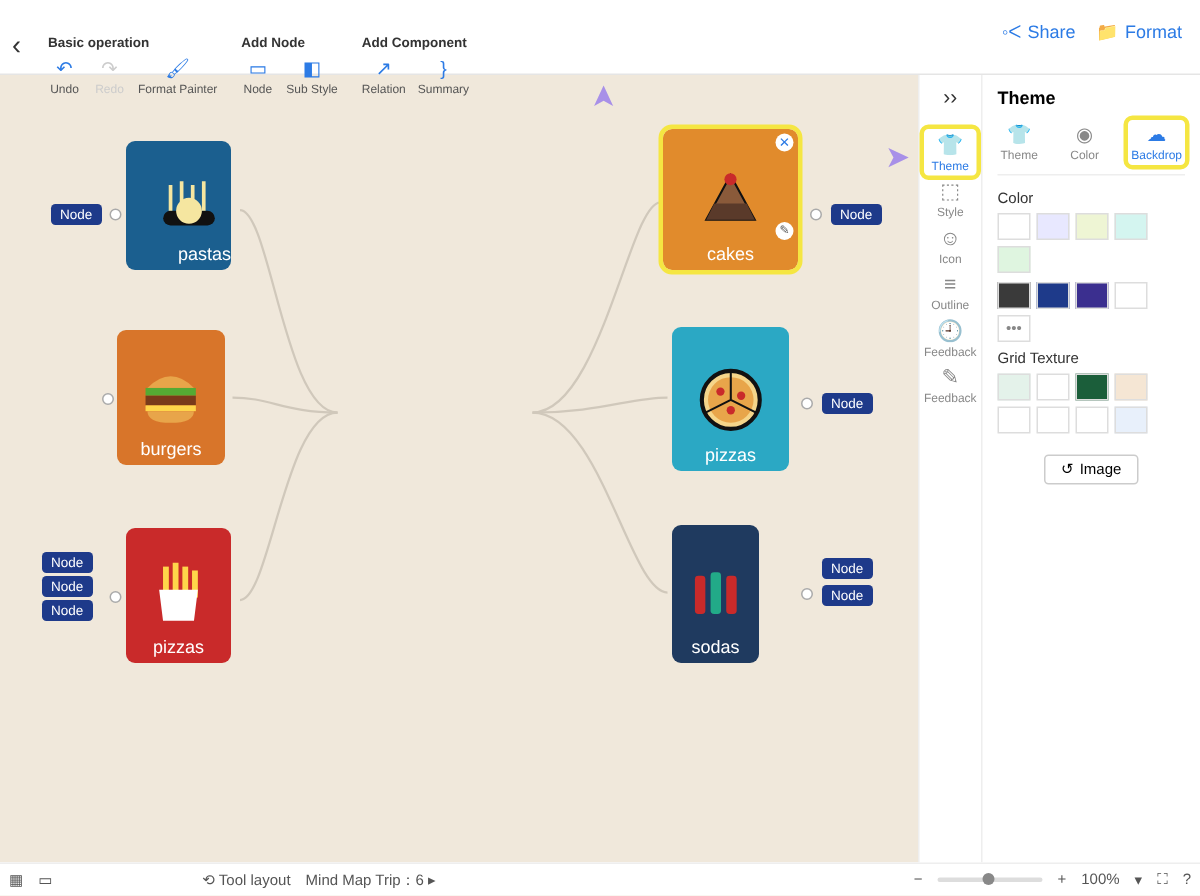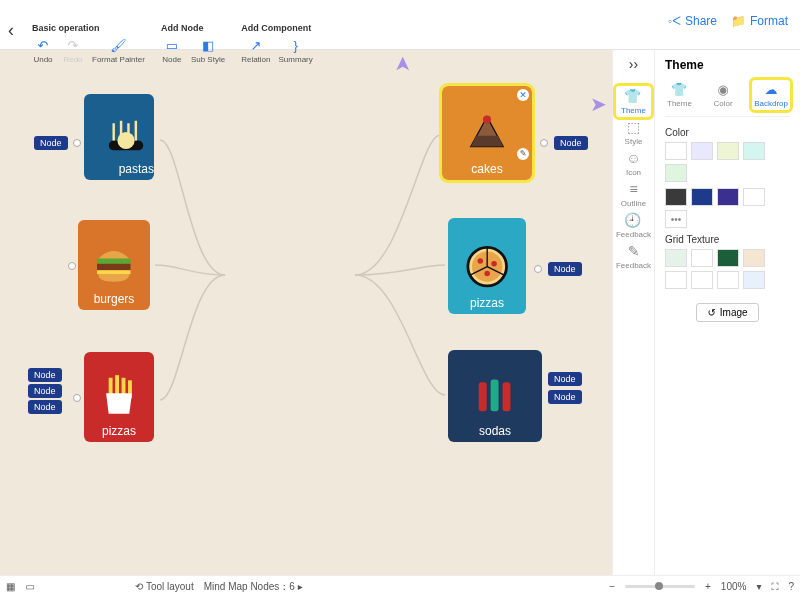--- a/index.html
+++ b/index.html
@@ -24,21 +24,21 @@
 .canvas { position: absolute; top: 50px; left: 0; right: 188px; bottom: 22px; background: #f0e8db; overflow: hidden;}
 .mnode { position: absolute; border-radius: 6px; display: flex; flex-direction: column; align-items: center; justify-content: flex-end; color: #fff; font-size: 11px; padding-bottom: 4px;}
 .mnode .cap { font-size: 12px; margin-top: 2px; }
 .center-node { background: #5b4ee8; width: 130px; height: 150px; left: 225px; top: 152px; outline: 3px solid rgba(91,78,232,.3); }
 .center-node .cap { font-weight: bold; font-size: 13px; margin-bottom: 6px;}
 .n-pastas { background: #1b5f8f; width: 70px; height: 86px; left: 84px; top: 44px; align-items: flex-end;}
 .n-burgers { background: #d8752a; width: 72px; height: 90px; left: 78px; top: 170px;}
 .n-fries { background: #c92a2a; width: 70px; height: 90px; left: 84px; top: 302px;}
 .n-cakes { background: #e18b2c; width: 90px; height: 94px; left: 442px; top: 36px; outline: 3px solid #f5e642;}
 .n-pizzas { background: #2ba8c4; width: 78px; height: 96px; left: 448px; top: 168px;}
-.n-sodas { background: #1f3a5f; width: 94px; height: 92px; left: 448px; top: 300px;}
+.n-sodas { background: #1f3a5f; width: 58px; height: 92px; left: 448px; top: 300px;}
 .tag { position: absolute; background: #1e3a8a; color: #fff; font-size: 9px; padding: 2px 6px; border-radius: 3px;}
 .dot { position: absolute; width: 8px; height: 8px; border: 1px solid #aaa; border-radius: 50%; background: #fff;}
 svg.edges { position: absolute; inset: 0; width: 100%; height: 100%; }
 svg.edges path { stroke: #d0c8bb; stroke-width: 1.5; fill: none; }
 
 
 .illus { width: 80%; height: 60%; }
 
 
 .right { position: absolute; right: 0; top: 50px; bottom: 22px; width: 188px; background: #fff; border-left: 1px solid #eee; display: flex;}
@@ -295,21 +295,21 @@
           <span>Image</span>
         </button>
     </div>
   </div>
 </div>
 
 <div class="status">
   <span>▦</span>
   <span>▭</span>
   <span style="margin-left:90px;">⟲ <span>Tool layout</span></span>
-  <span><span>Mind Map Nodes：</span><span>6</span> ▸</span>
+  <span><span>Mind Map Trip：</span><span>6</span> ▸</span>
   <span class="sp"></span>
   <span>−</span>
   <div class="slider">
       <div class="knob"></div>
     </div>
   <span>+</span>
   <span>100%</span>
   <span>▾</span>
   <span>⛶</span>
   <span>?</span>

